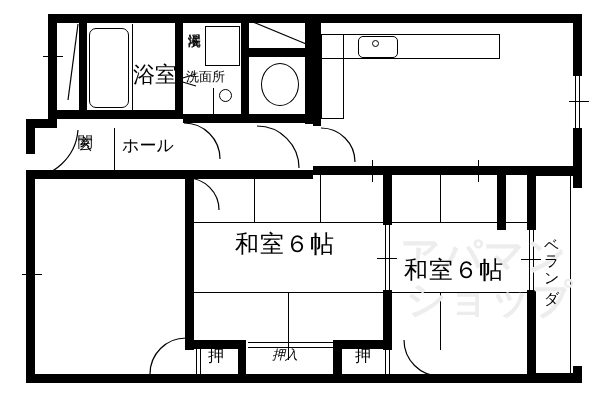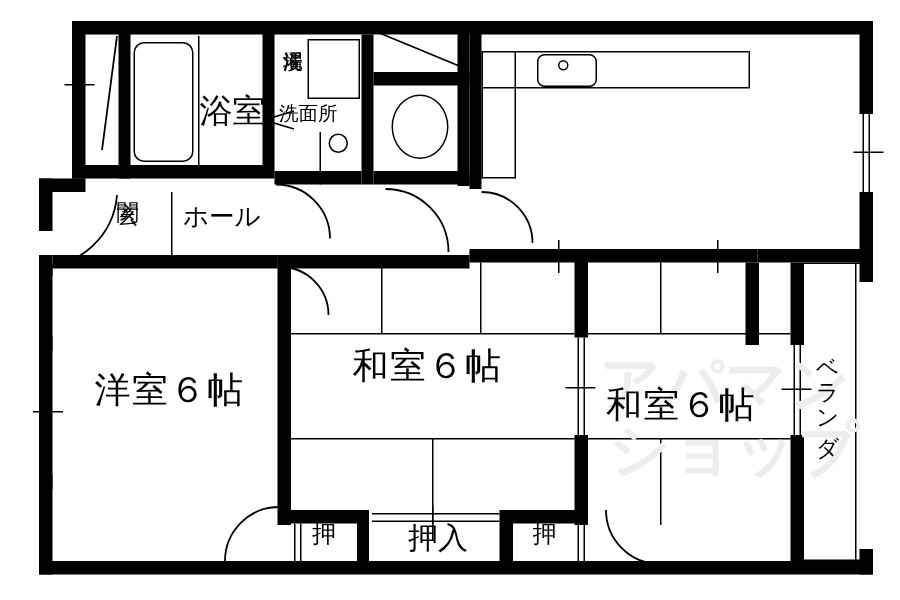--- a/index.html
+++ b/index.html
@@ -163,22 +163,21 @@
   <div class="thin" style="left:194px;top:168px;width:1px;height:0px;"></div>
 
   <div class="wm" style="left:406px;top:272px;font-size:40px;letter-spacing:1px;">ショップ</div>
   <div class="wm" style="left:400px;top:228px;font-size:40px;letter-spacing:1px;">アパマン</div>
 
   <div class="room-label" style="left:133px;top:48px;font-size:22px;margin-top:16px;">浴室</div>
   <div class="room-label" style="left:187px;top:24px;font-size:13px;writing-mode:vertical-rl;text-orientation:upright;line-height:1.05;">洗濯場</div>
   <div class="room-label" style="left:186px;top:70px;font-size:13px;">洗面所</div>
   <div class="room-label" style="left:77px;top:123px;font-size:15px;writing-mode:vertical-rl;text-orientation:upright;line-height:1.08;">玄関</div>
   <div class="room-label" style="left:122px;top:137px;font-size:17px;">ホール</div>
-  <div class="room-label" style="left:63px;top:248px;font-size:24px;letter-spacing:1px;">洋室６帖</div>
   <div class="room-label" style="left:235px;top:232px;font-size:24px;letter-spacing:1px;">和室６帖</div>
   <div class="room-label" style="left:404px;top:258px;font-size:24px;letter-spacing:1px;">和室６帖</div>
   <div class="vert-label" style="left:543px;top:228px;font-size:15px;">ベランダ</div>
 
   <div class="room-label" style="left:208px;top:348px;font-size:16px;">押</div>
-  <div class="room-label" style="left:272px;top:348px;font-size:20px;">押入</div>
+  <div class="room-label" style="left:272px;top:348px;font-size:13px;font-style:italic;">押入</div>
   <div class="room-label" style="left:355px;top:348px;font-size:16px;">押</div>
 
 </div>
 
 </body></html>

